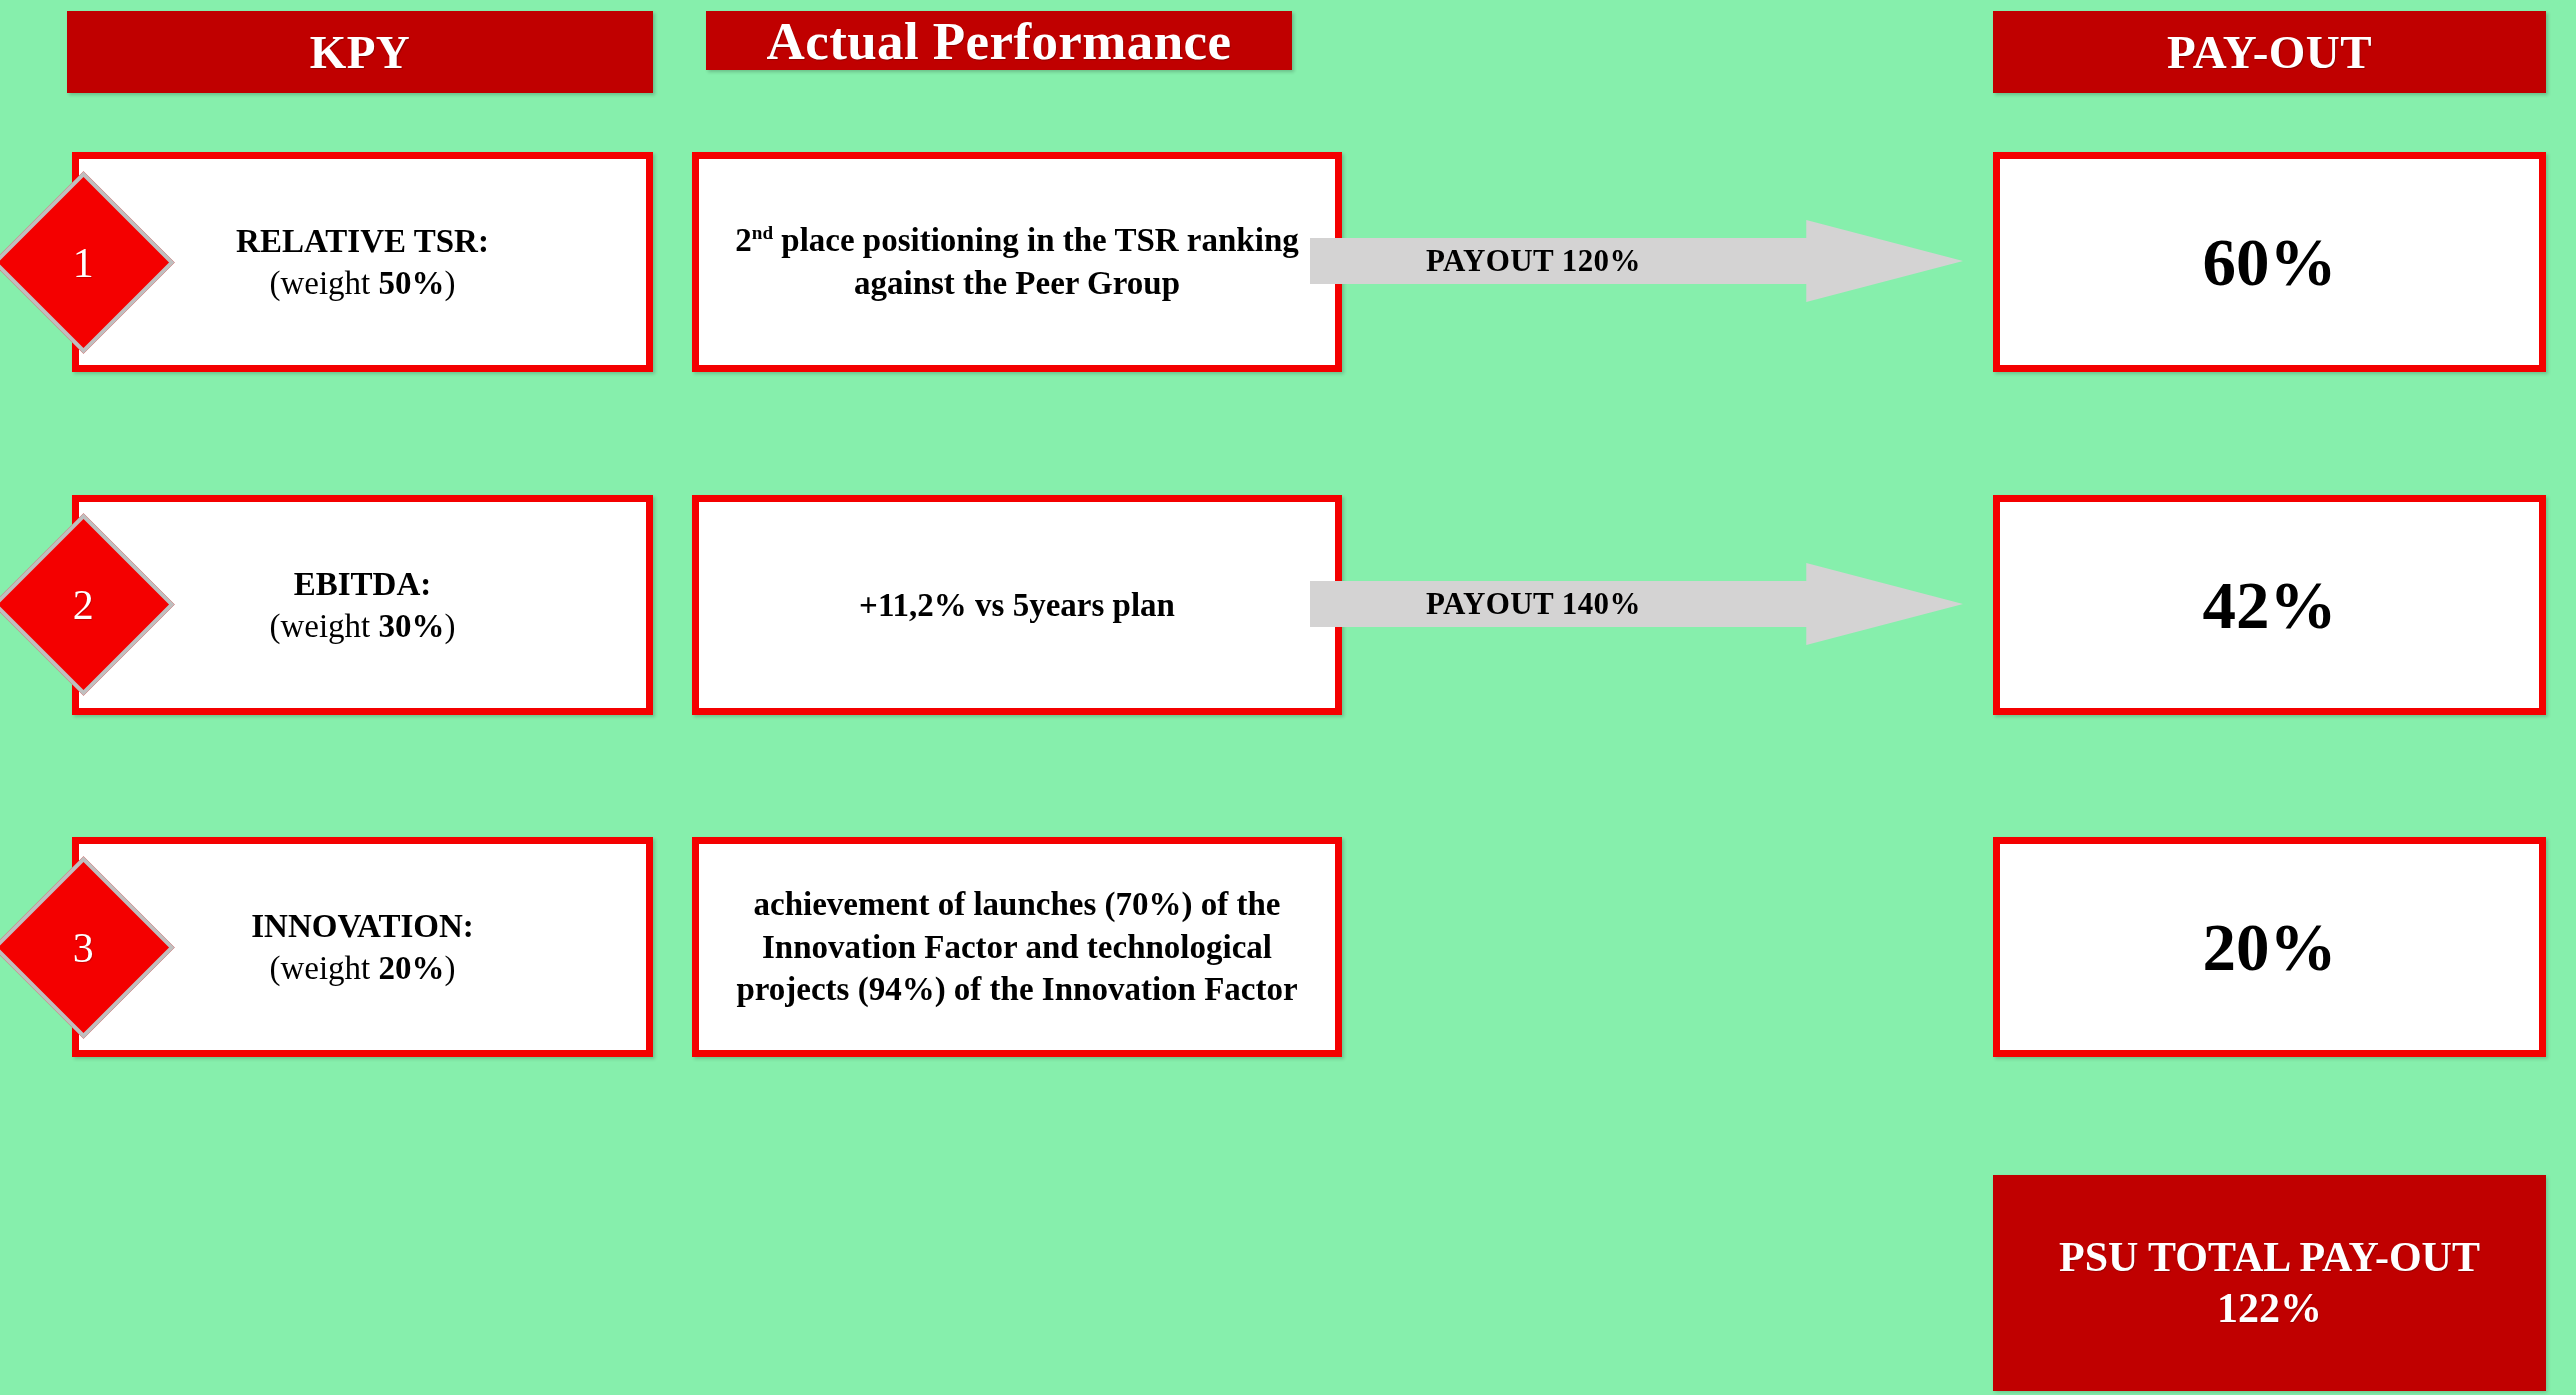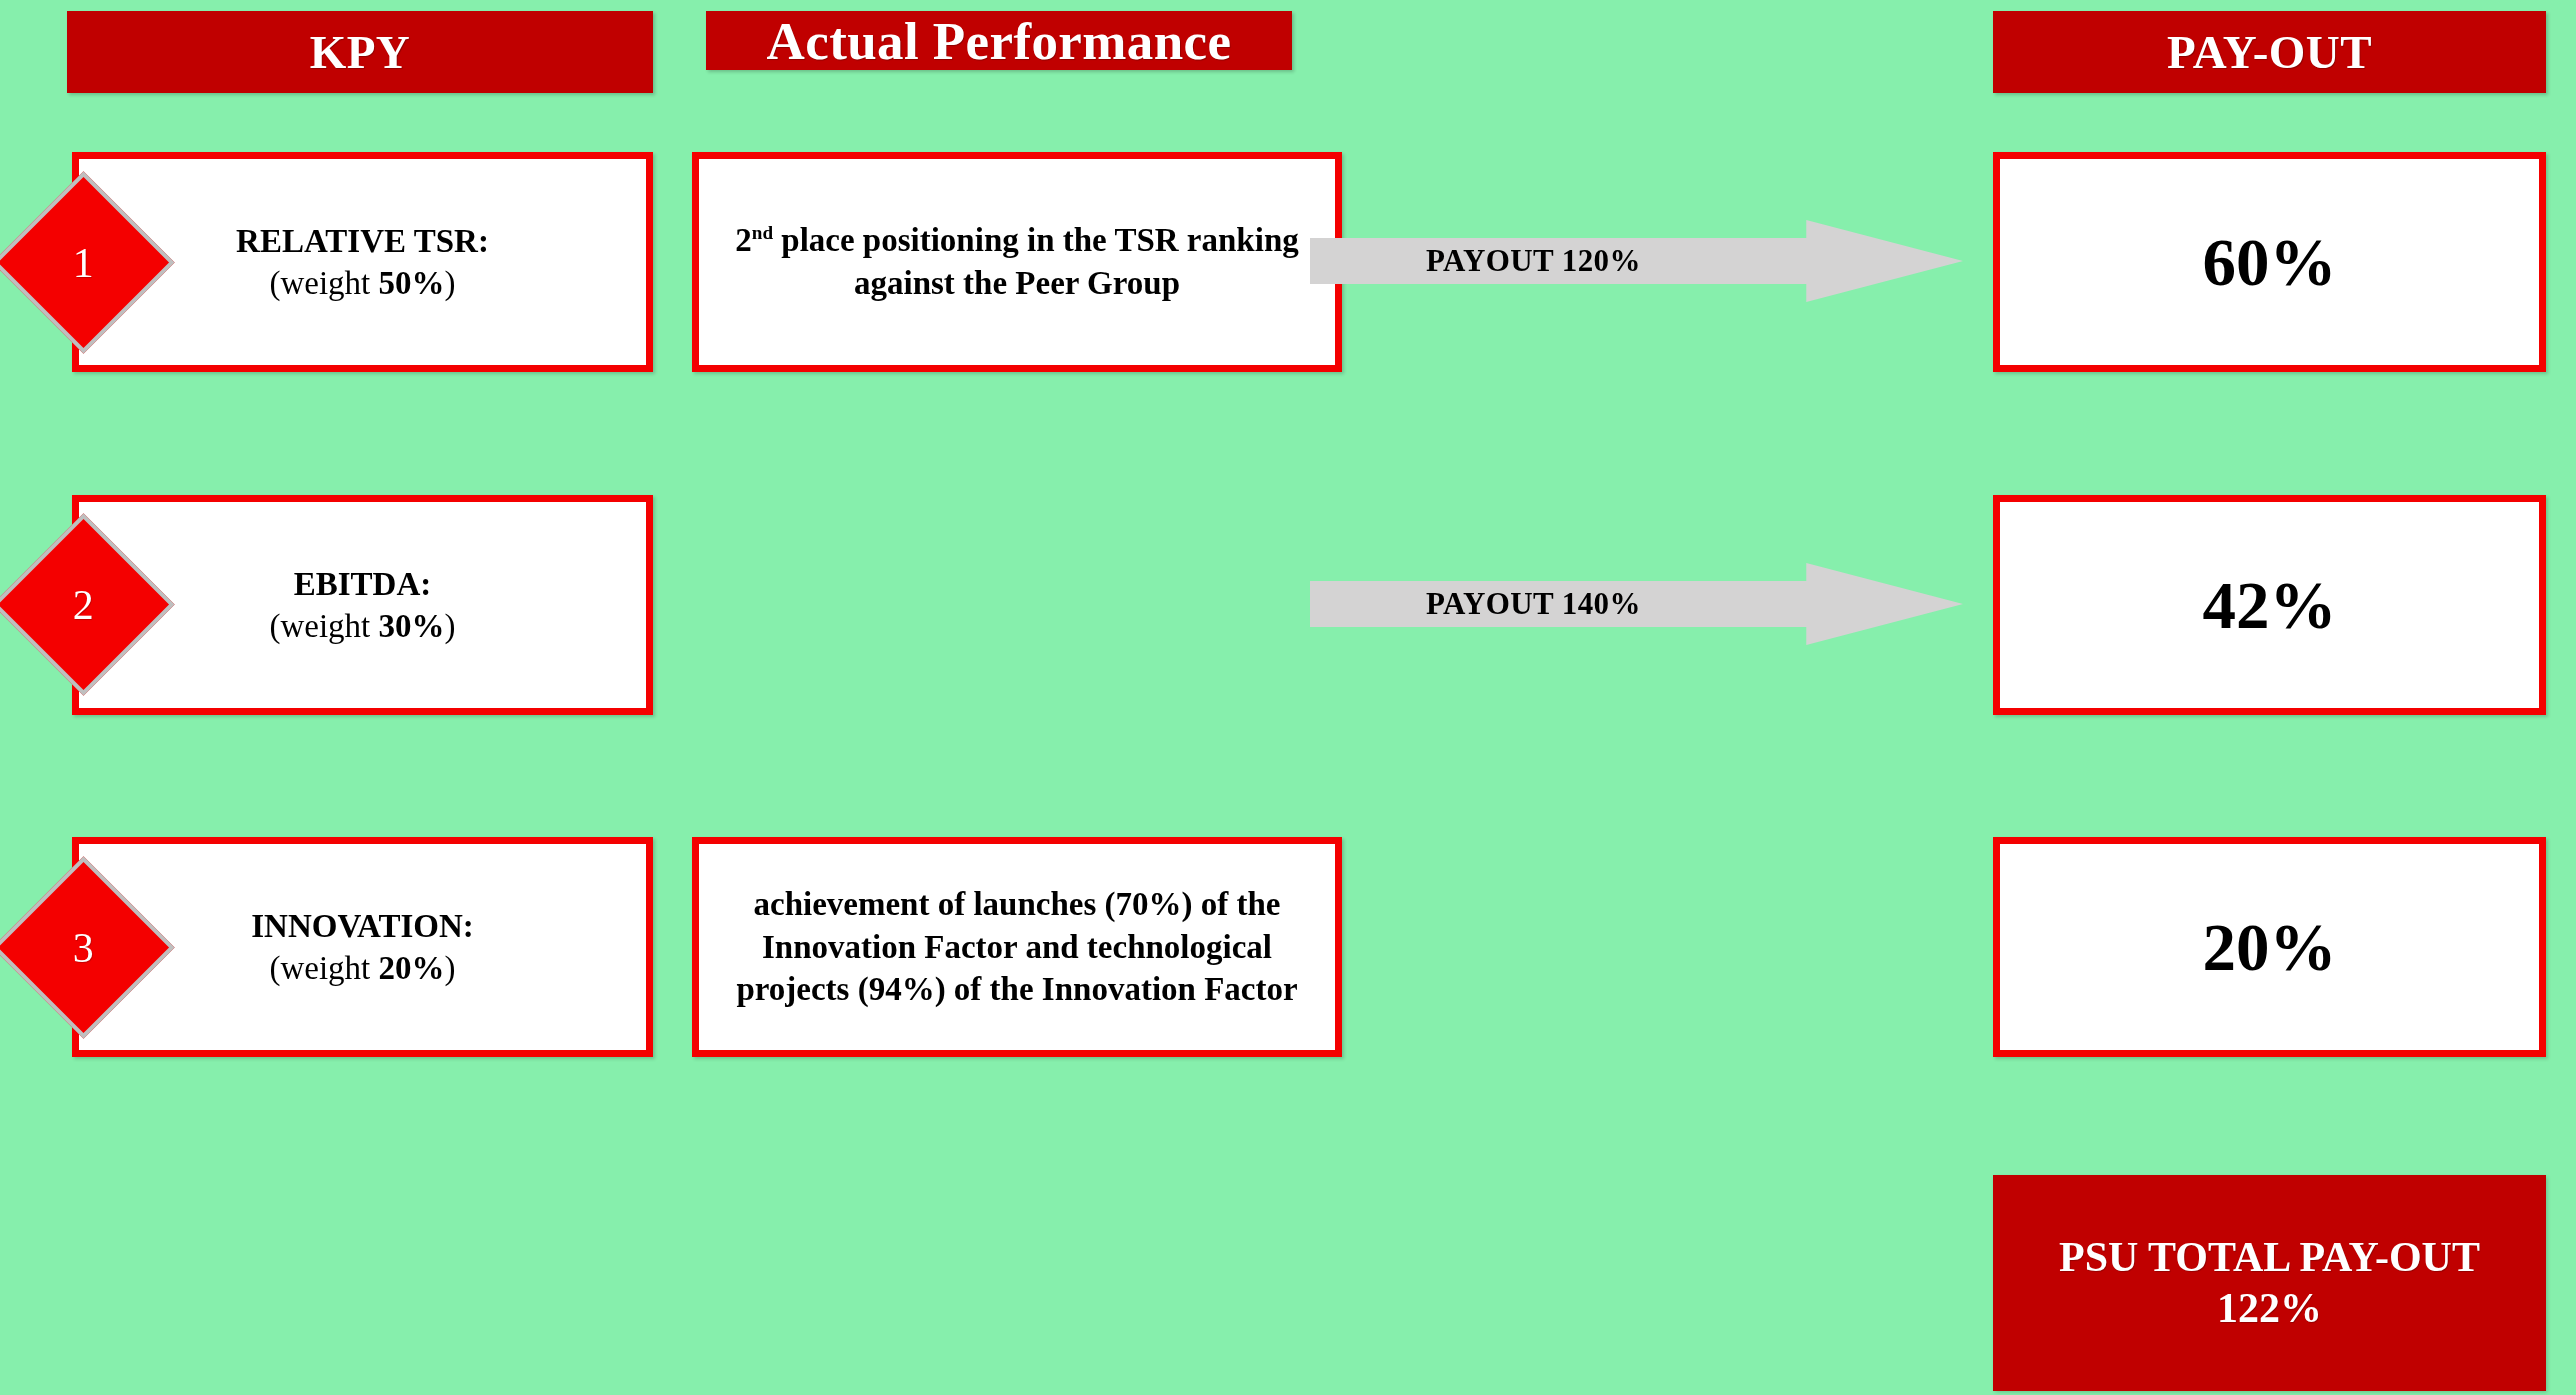--- a/index.html
+++ b/index.html
@@ -209,20 +209,23 @@
   <div class="cell kpi-cell row2">
     <div class="kpi-inner">
       <div class="kpi-title">EBITDA:</div>
       <div class="kpi-weight"><span>(weight </span><b>30%</b><span>)</span></div>
     </div>
   </div>
   <div class="diamond" id="diamond-2">
     <span>2</span>
   </div>
 
+  <div class="cell perf-cell row2">
+    <span>+11,2% vs 5years plan</span>
+  </div>
 
   <div class="arrow-wrap" id="arrow-wrap-2">
     <div class="arrow"></div>
     <div class="arrow-label">PAYOUT 140%</div>
   </div>
 
   <div class="cell pay-cell row2">
     <span>42%</span>
   </div>
 

